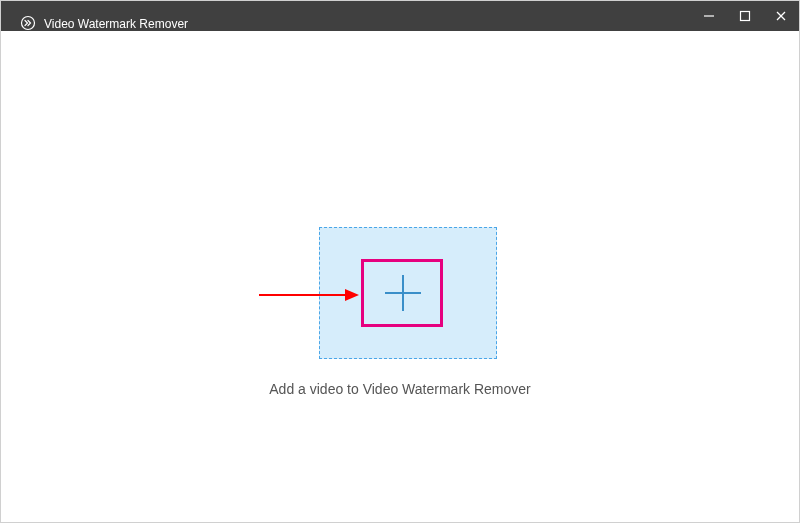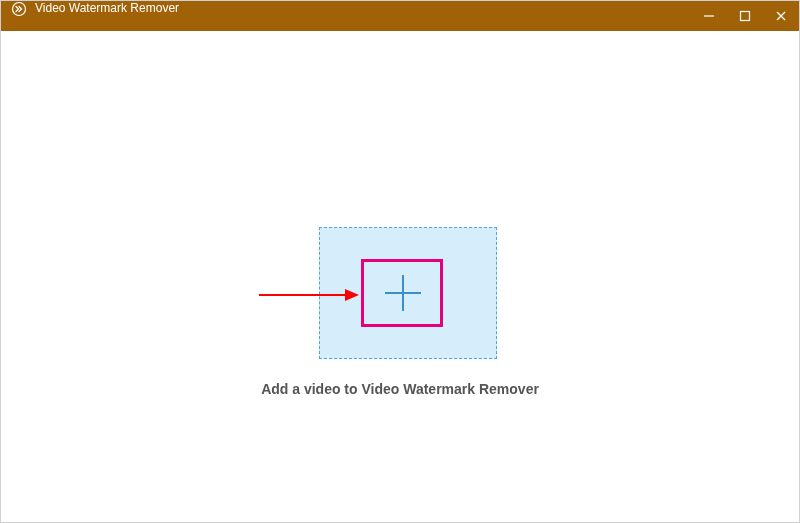--- a/index.html
+++ b/index.html
@@ -7,26 +7,26 @@
   .window {
     width: 800px;
     height: 523px;
     border: 1px solid #d0d0d0;
     background: #fff;
     display: flex;
     flex-direction: column;
   }
   .titlebar {
     height: 30px;
-    background: #a16207;
+    background: #404040;
     display: flex;
-    align-items: flex-start;
+    align-items: flex-end;
     color: #fff;
     font-size: 12px;
-    padding-left: 10px;
+    padding-left: 19px;
   }
   .titlebar .app-icon {
     width: 16px; height: 16px;
     margin-right: 8px;
     display: inline-flex;
     align-items: center; justify-content: center;
   }
   .titlebar .app-icon svg { display: block; }
   .titlebar .title { flex: 0 0 auto; }
   .titlebar .spacer { flex: 1 1 auto; }
@@ -87,21 +87,20 @@
   }
   .arrow svg { display: block; }
   .instruction {
     position: absolute;
     top: 350px;
     left: 0;
     width: 100%;
     text-align: center;
     font-size: 14px;
     color: #555;
-    font-weight: bold;
   }
 </style>
 </head>
 <body>
 
 <div class="window">
 
   <div class="titlebar">
     <span class="app-icon">
       <svg width="16" height="16" viewBox="0 0 16 16">

